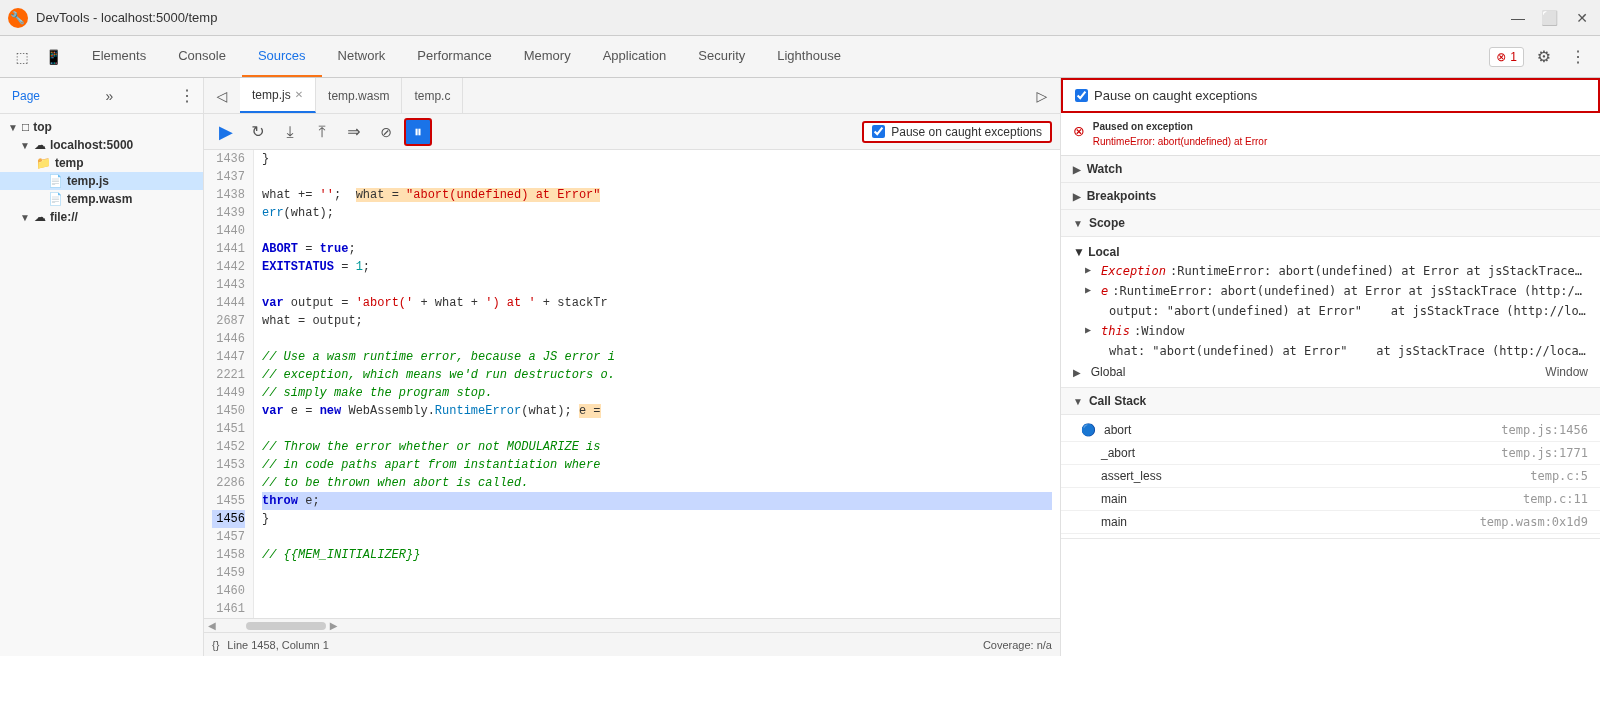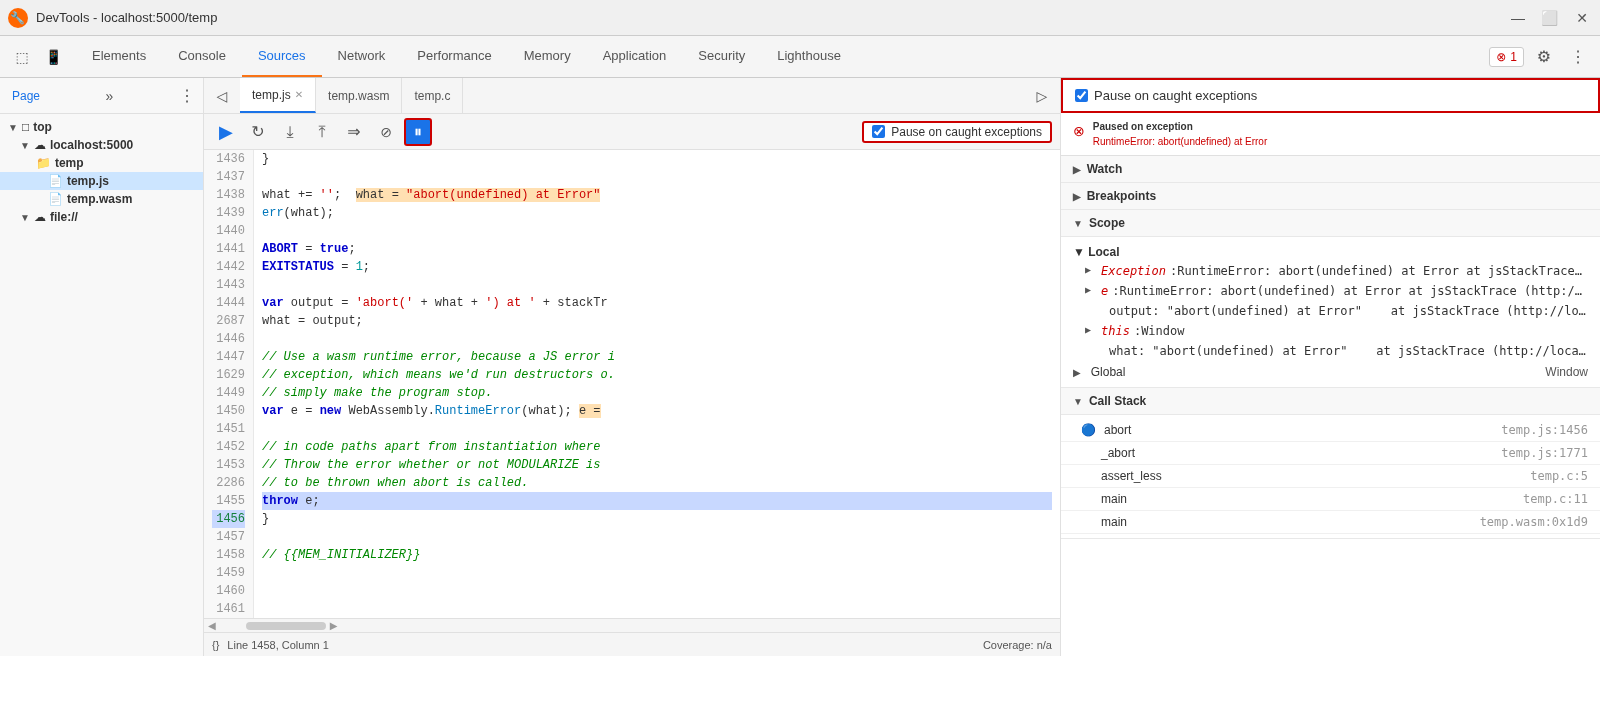--- a/index.html
+++ b/index.html
@@ -336,29 +336,29 @@
           <div>1438</div>
           <div>1439</div>
         <div>1440</div>
           <div>1441</div>
           <div>1442</div>
           <div>1443</div>
         <div>1444</div>
           <div>2687</div>
           <div>1446</div>
           <div>1447</div>
-        <div>1629</div>
+        <div>2221</div>
           <div>1449</div>
           <div>1450</div>
           <div>1451</div>
         <div>1452</div>
           <div>1453</div>
           <div>2286</div>
           <div>1455</div>
-        <div style="background:#c8d8ff; color:#15803d;">1456</div>
+        <div style="background:#c8d8ff; color:#000000;">1456</div>
         <div>1457</div>
           <div>1458</div>
           <div>1459</div>
           <div>1460</div>
         <div>1461</div>
       </div>
       <div id="code-content">
         <div class="code-line">}</div>
         <div class="code-line">&nbsp;</div>
         <div class="code-line">
@@ -374,22 +374,22 @@
         </div>
         <div class="code-line">what = output;</div>
         <div class="code-line">&nbsp;</div>
         <div class="code-line"><span class="cmt">// Use a wasm runtime error, because a JS error i</span></div>
         <div class="code-line"><span class="cmt">// exception, which means we'd run destructors o.</span></div>
         <div class="code-line"><span class="cmt">// simply make the program stop.</span></div>
         <div class="code-line">
           <span class="kw">var</span> e = <span class="kw">new</span> WebAssembly.<span class="fn-call">RuntimeError</span>(what);&nbsp;<span style="background:#ffe0b2;">e =</span>
         </div>
         <div class="code-line">&nbsp;</div>
+        <div class="code-line"><span class="cmt">// Throw the error whether or not MODULARIZE is</span></div>
         <div class="code-line"><span class="cmt">// in code paths apart from instantiation where</span></div>
-        <div class="code-line"><span class="cmt">// Throw the error whether or not MODULARIZE is</span></div>
         <div class="code-line"><span class="cmt">// to be thrown when abort is called.</span></div>
         <div class="code-line active-line">
           <span class="kw">throw</span> e;
         </div>
         <div class="code-line">}</div>
         <div class="code-line">&nbsp;</div>
         <div class="code-line"><span class="cmt">// {{MEM_INITIALIZER}}</span></div>
         <div class="code-line">&nbsp;</div>
         <div class="code-line">&nbsp;</div>
       </div>

